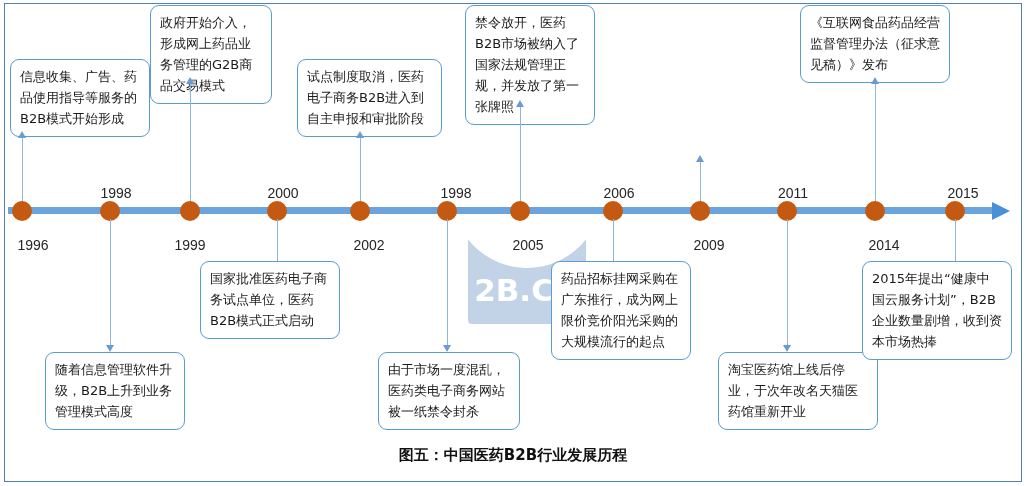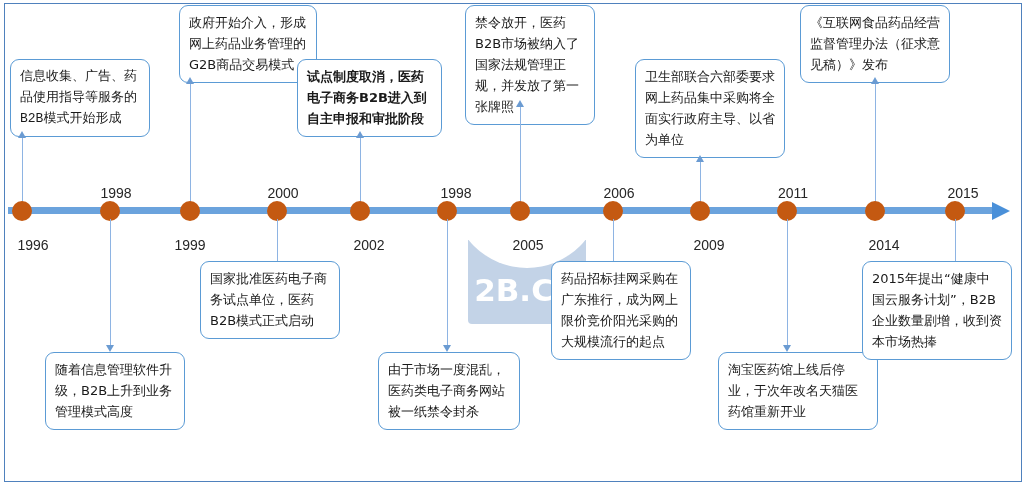--- a/index.html
+++ b/index.html
@@ -157,47 +157,44 @@
   <div class="frame"></div>
 
   <div class="watermark">
     <div class="wm-plate"></div>
     <div class="wm-arc"></div>
     <div class="wm-line1">托比</div>
     <div class="wm-line2">研究</div>
     <div class="wm-line3">2B.CN</div>
   </div>
 
-  <div class="box" style="left:10px; top:59px; width:140px;font-family:Liberation Mono, monospace;">
+  <div class="box" style="left:10px; top:59px; width:140px;">
     <span>信息收集、广告、药品使用指导等服务的B2B模式开始形成</span>
   </div>
   <div class="stem" style="left:22px; top:137px; height:66px;"></div>
   <div class="arrowhead up" style="left:22px; top:131px;"></div>
 
-  <div class="box" style="left:150px; top:5px; width:138px;margin-left:29px;">
+  <div class="box" style="left:150px; top:5px; width:122px;">
     <span>政府开始介入，形成网上药品业务管理的G2B商品交易模式</span>
   </div>
   <div class="stem" style="left:190px; top:83px; height:120px;"></div>
   <div class="arrowhead up" style="left:190px; top:77px;"></div>
 
-  <div class="box" style="left:297px; top:59px; width:145px;font-weight:bold;">
+  <div class="box" style="left:297px; top:59px; width:145px;">
     <span>试点制度取消，医药电子商务B2B进入到自主申报和审批阶段</span>
   </div>
   <div class="stem" style="left:360px; top:137px; height:66px;"></div>
   <div class="arrowhead up" style="left:360px; top:131px;"></div>
 
   <div class="box" style="left:465px; top:5px; width:130px;">
     <span>禁令放开，医药B2B市场被纳入了国家法规管理正规，并发放了第一张牌照</span>
   </div>
   <div class="stem" style="left:520px; top:106px; height:97px;"></div>
   <div class="arrowhead up" style="left:520px; top:100px;"></div>
 
-  <div class="box" style="left:635px; top:59px; width:150px;">
-    <span>卫生部联合六部委要求网上药品集中采购将全面实行政府主导、以省为单位</span>
-  </div>
   <div class="stem" style="left:700px; top:161px; height:42px;"></div>
   <div class="arrowhead up" style="left:700px; top:155px;"></div>
 
   <div class="box" style="left:800px; top:5px; width:150px;">
     <span>《互联网食品药品经营监督管理办法（征求意见稿）》发布</span>
   </div>
   <div class="stem" style="left:875px; top:83px; height:120px;"></div>
   <div class="arrowhead up" style="left:875px; top:77px;"></div>
 
   <div class="axis">
@@ -260,14 +257,15 @@
   <div class="box" style="left:718px; top:352px; width:160px;">
     <span>淘宝医药馆上线后停业，于次年改名天猫医药馆重新开业</span>
   </div>
 
   <div class="stem" style="left:955px; top:219px; height:43px;"></div>
   <div class="arrowhead down" style="left:955px; top:261px;"></div>
   <div class="box" style="left:862px; top:261px; width:150px;">
     <span>2015年提出“健康中国云服务计划”，B2B企业数量剧增，收到资本市场热捧</span>
   </div>
 
+  <div class="caption">图五：中国医药B2B行业发展历程</div>
 
 </div>
 
 </body></html>

